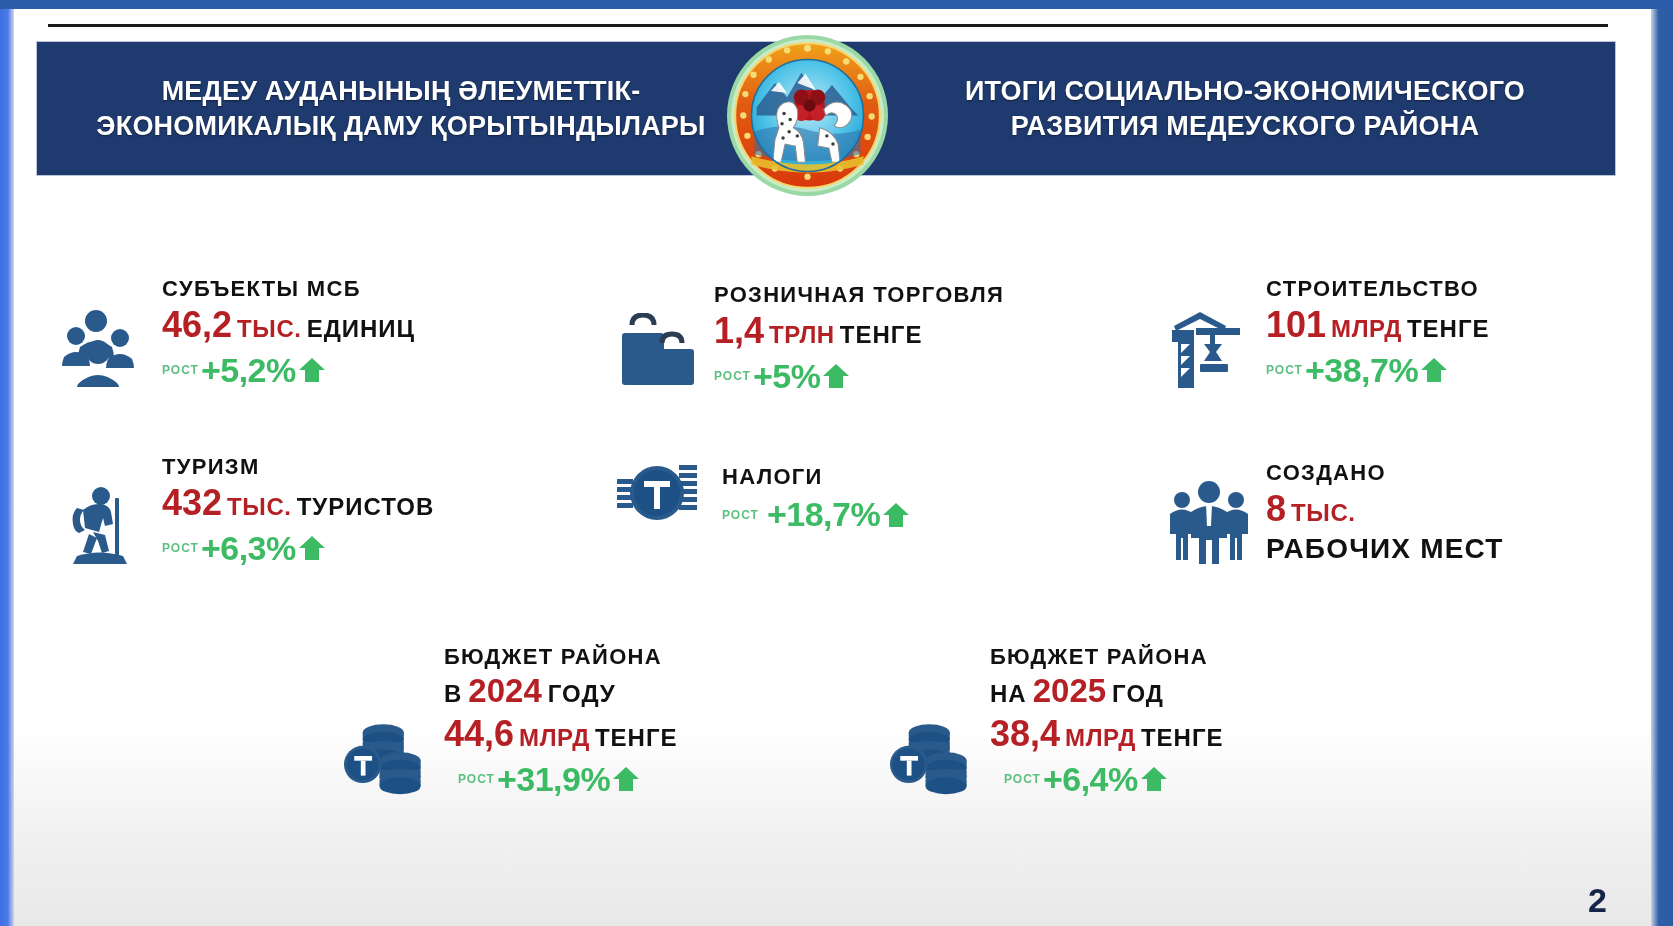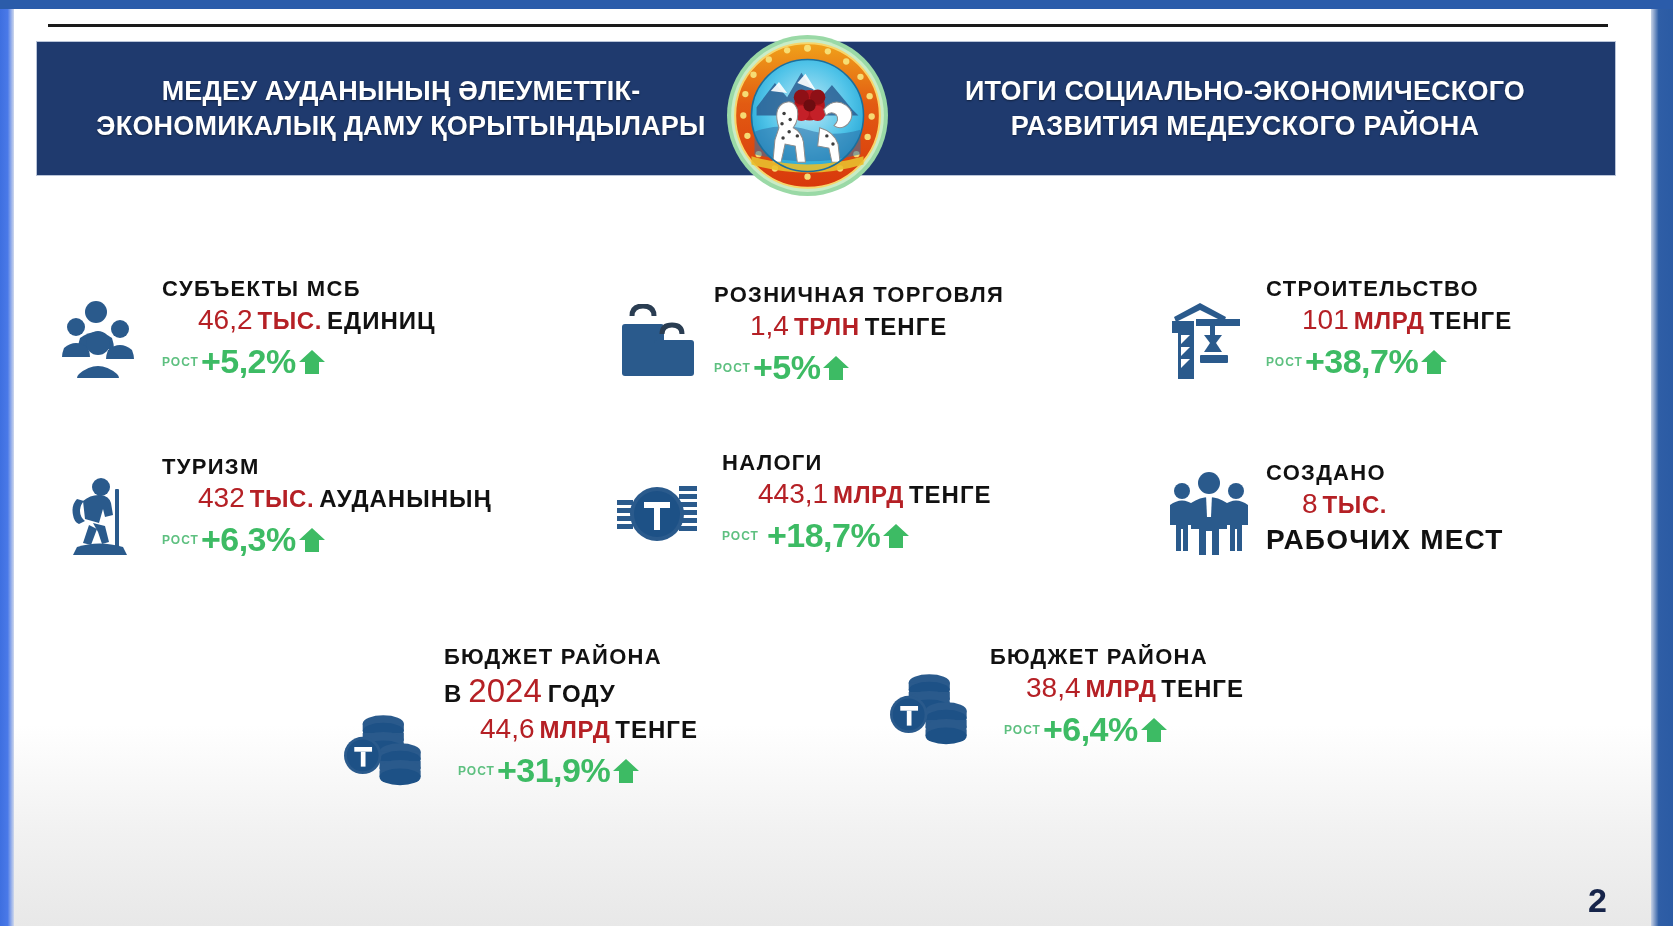--- a/index.html
+++ b/index.html
@@ -108,24 +108,23 @@
     line-height: 1.15;
     white-space: nowrap;
   }
   .stat-value {
     margin-top: 4px;
     white-space: nowrap;
     line-height: 1.1;
   }
   .v-num {
     color: #b52025;
-    font-weight: normal;
-    font-size: 28px;
+    font-weight: bold;
+    font-size: 36px;
     letter-spacing: 0px;
-    margin-left: 36px;
   }
   .v-unit {
     color: #b52025;
     font-weight: bold;
     font-size: 24px;
     letter-spacing: 0.6px;
     margin-left: 5px;
   }
   .v-tail {
     color: #111111;
@@ -170,21 +169,21 @@
     line-height: 1.12;
   }
   .bl-pre {
     color: #111111;
     font-weight: bold;
     font-size: 24px;
     letter-spacing: 1px;
   }
   .bl-year {
     color: #b52025;
-    font-weight: normal;
+    font-weight: bold;
     font-size: 33px;
     margin-left: 6px;
   }
   .bl-post {
     color: #111111;
     font-weight: bold;
     font-size: 24px;
     letter-spacing: 1px;
     margin-left: 6px;
   }
@@ -388,21 +387,21 @@
           <path d="M14 26 q-6 6 -4 16 q1 7 6 9 l6 -3 q-5 -4 -5 -10 q0 -6 4 -10 Z"></path>
           <path d="M30 50 l12 3 l4 16 l-7 2 l-4 -12 Z"></path>
           <path d="M26 52 l8 4 l-6 16 l-8 -2 Z"></path>
           <rect x="52" y="16" width="4" height="58" rx="1"></rect>
           <path d="M14 74 q22 -7 46 0 l4 8 H10 Z"></path>
         </svg>
       </div>
       <div class="stat-body">
         <div class="stat-label">ТУРИЗМ</div>
         <div class="stat-value">
-          <span class="v-num">432</span><span class="v-unit">ТЫС.</span><span class="v-tail">АУДАНЫНЫҢ</span>
+          <span class="v-num">432</span><span class="v-unit">ТЫС.</span><span class="v-tail">ТУРИСТОВ</span>
         </div>
         <div class="stat-growth">
           <span class="g-word">РОСТ</span>
             <span class="g-pct">+6,3%</span>
           <span class="g-arrow">
             <svg width="30" height="30" viewBox="0 0 30 30" fill="#3dbb64">
               <path d="M15 3 L28 15 H22 V27 H8 V15 H2 Z"></path>
             </svg>
           </span>
         </div>
@@ -425,23 +424,20 @@
           <circle cx="42" cy="44" r="27"></circle>
           <circle cx="42" cy="44" r="23" fill="#1d5186"></circle>
           <g fill="#ffffff">
             <rect x="29" y="32" width="26" height="6"></rect>
             <rect x="39" y="38" width="6" height="22"></rect>
           </g>
         </svg>
       </div>
       <div class="stat-body">
         <div class="stat-label">НАЛОГИ</div>
-        <div class="stat-value">
-          <span class="v-num">443,1</span><span class="v-unit">МЛРД</span><span class="v-tail">ТЕНГЕ</span>
-        </div>
         <div class="stat-growth">
           <span class="g-word">РОСТ</span>
             <span class="g-pct" style="margin-left:8px;">+18,7%</span>
           <span class="g-arrow">
             <svg width="30" height="30" viewBox="0 0 30 30" fill="#3dbb64">
               <path d="M15 3 L28 15 H22 V27 H8 V15 H2 Z"></path>
             </svg>
           </span>
         </div>
       </div>
@@ -541,20 +537,23 @@
           <circle cx="20" cy="52" r="20" fill="#2a5a8c"></circle>
           <circle cx="20" cy="52" r="17" fill="#1d5186"></circle>
           <g fill="#ffffff">
             <rect x="11" y="43" width="19" height="5"></rect>
             <rect x="18" y="48" width="5" height="16"></rect>
           </g>
         </svg>
       </div>
       <div class="stat-body">
         <div class="stat-label">БЮДЖЕТ РАЙОНА</div>
+        <div class="stat-line">
+          <span class="bl-pre">НА</span><span class="bl-year">2025</span><span class="bl-post">ГОД</span>
+        </div>
         <div class="stat-value">
           <span class="v-num">38,4</span><span class="v-unit">МЛРД</span><span class="v-tail">ТЕНГЕ</span>
         </div>
         <div class="stat-growth" style="margin-left:14px;">
           <span class="g-word">РОСТ</span>
             <span class="g-pct">+6,4%</span>
           <span class="g-arrow">
             <svg width="30" height="30" viewBox="0 0 30 30" fill="#3dbb64">
               <path d="M15 3 L28 15 H22 V27 H8 V15 H2 Z"></path>
             </svg>

